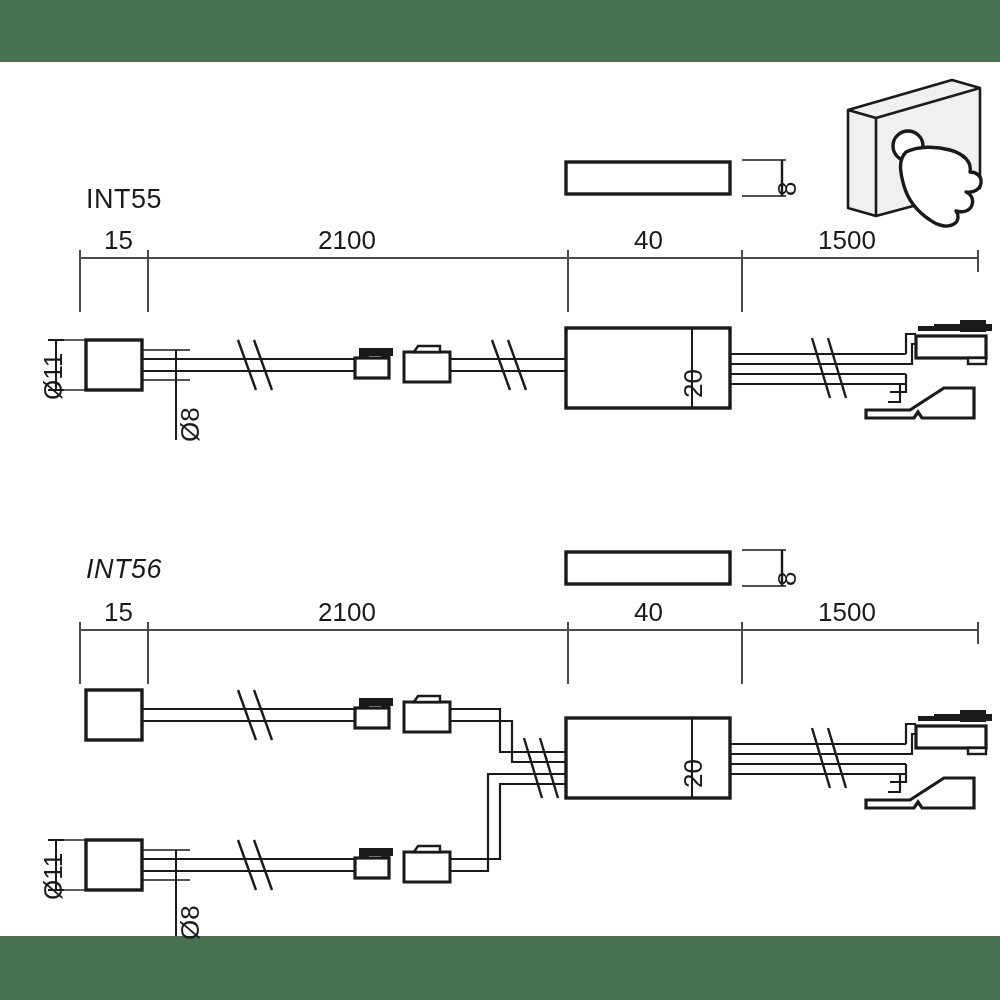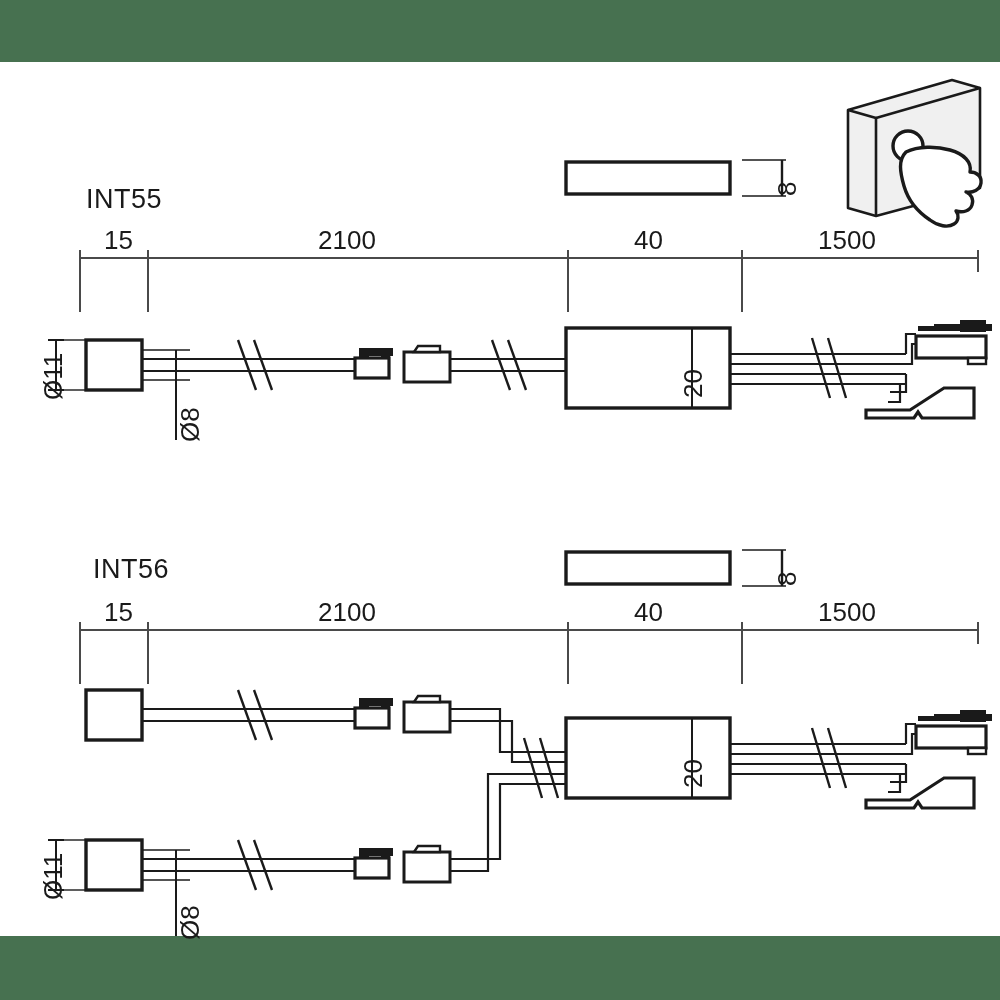--- a/index.html
+++ b/index.html
@@ -235,21 +235,21 @@
 <div class="lbl title" style="left:86px;  top:152px;margin-top:32px;">INT55</div>
 <div class="lbl dim" style="left:104px; top:225px;">15</div>
 <div class="lbl dim" style="left:318px; top:225px;">2100</div>
 <div class="lbl dim" style="left:634px; top:225px;">40</div>
 <div class="lbl dim" style="left:818px; top:225px;">1500</div>
 <div class="lbl dim rot" style="left:772px; top:196px;">8</div>
 <div class="lbl dim rot" style="left:678px; top:398px;">20</div>
 <div class="lbl dim rot" style="left:38px;  top:400px;">Ø11</div>
 <div class="lbl dim rot" style="left:175px; top:442px;">Ø8</div>
 
-<div class="lbl title" style="left:93px;  top:554px;">INT56</div>
+<div class="lbl title" style="left:86px;  top:554px;font-style:italic;">INT56</div>
 <div class="lbl dim" style="left:104px; top:597px;">15</div>
 <div class="lbl dim" style="left:318px; top:597px;">2100</div>
 <div class="lbl dim" style="left:634px; top:597px;">40</div>
 <div class="lbl dim" style="left:818px; top:597px;">1500</div>
 <div class="lbl dim rot" style="left:772px; top:586px;">8</div>
 <div class="lbl dim rot" style="left:678px; top:788px;">20</div>
 <div class="lbl dim rot" style="left:38px;  top:900px;">Ø11</div>
 <div class="lbl dim rot" style="left:175px; top:940px;">Ø8</div>
 
 </body></html>

